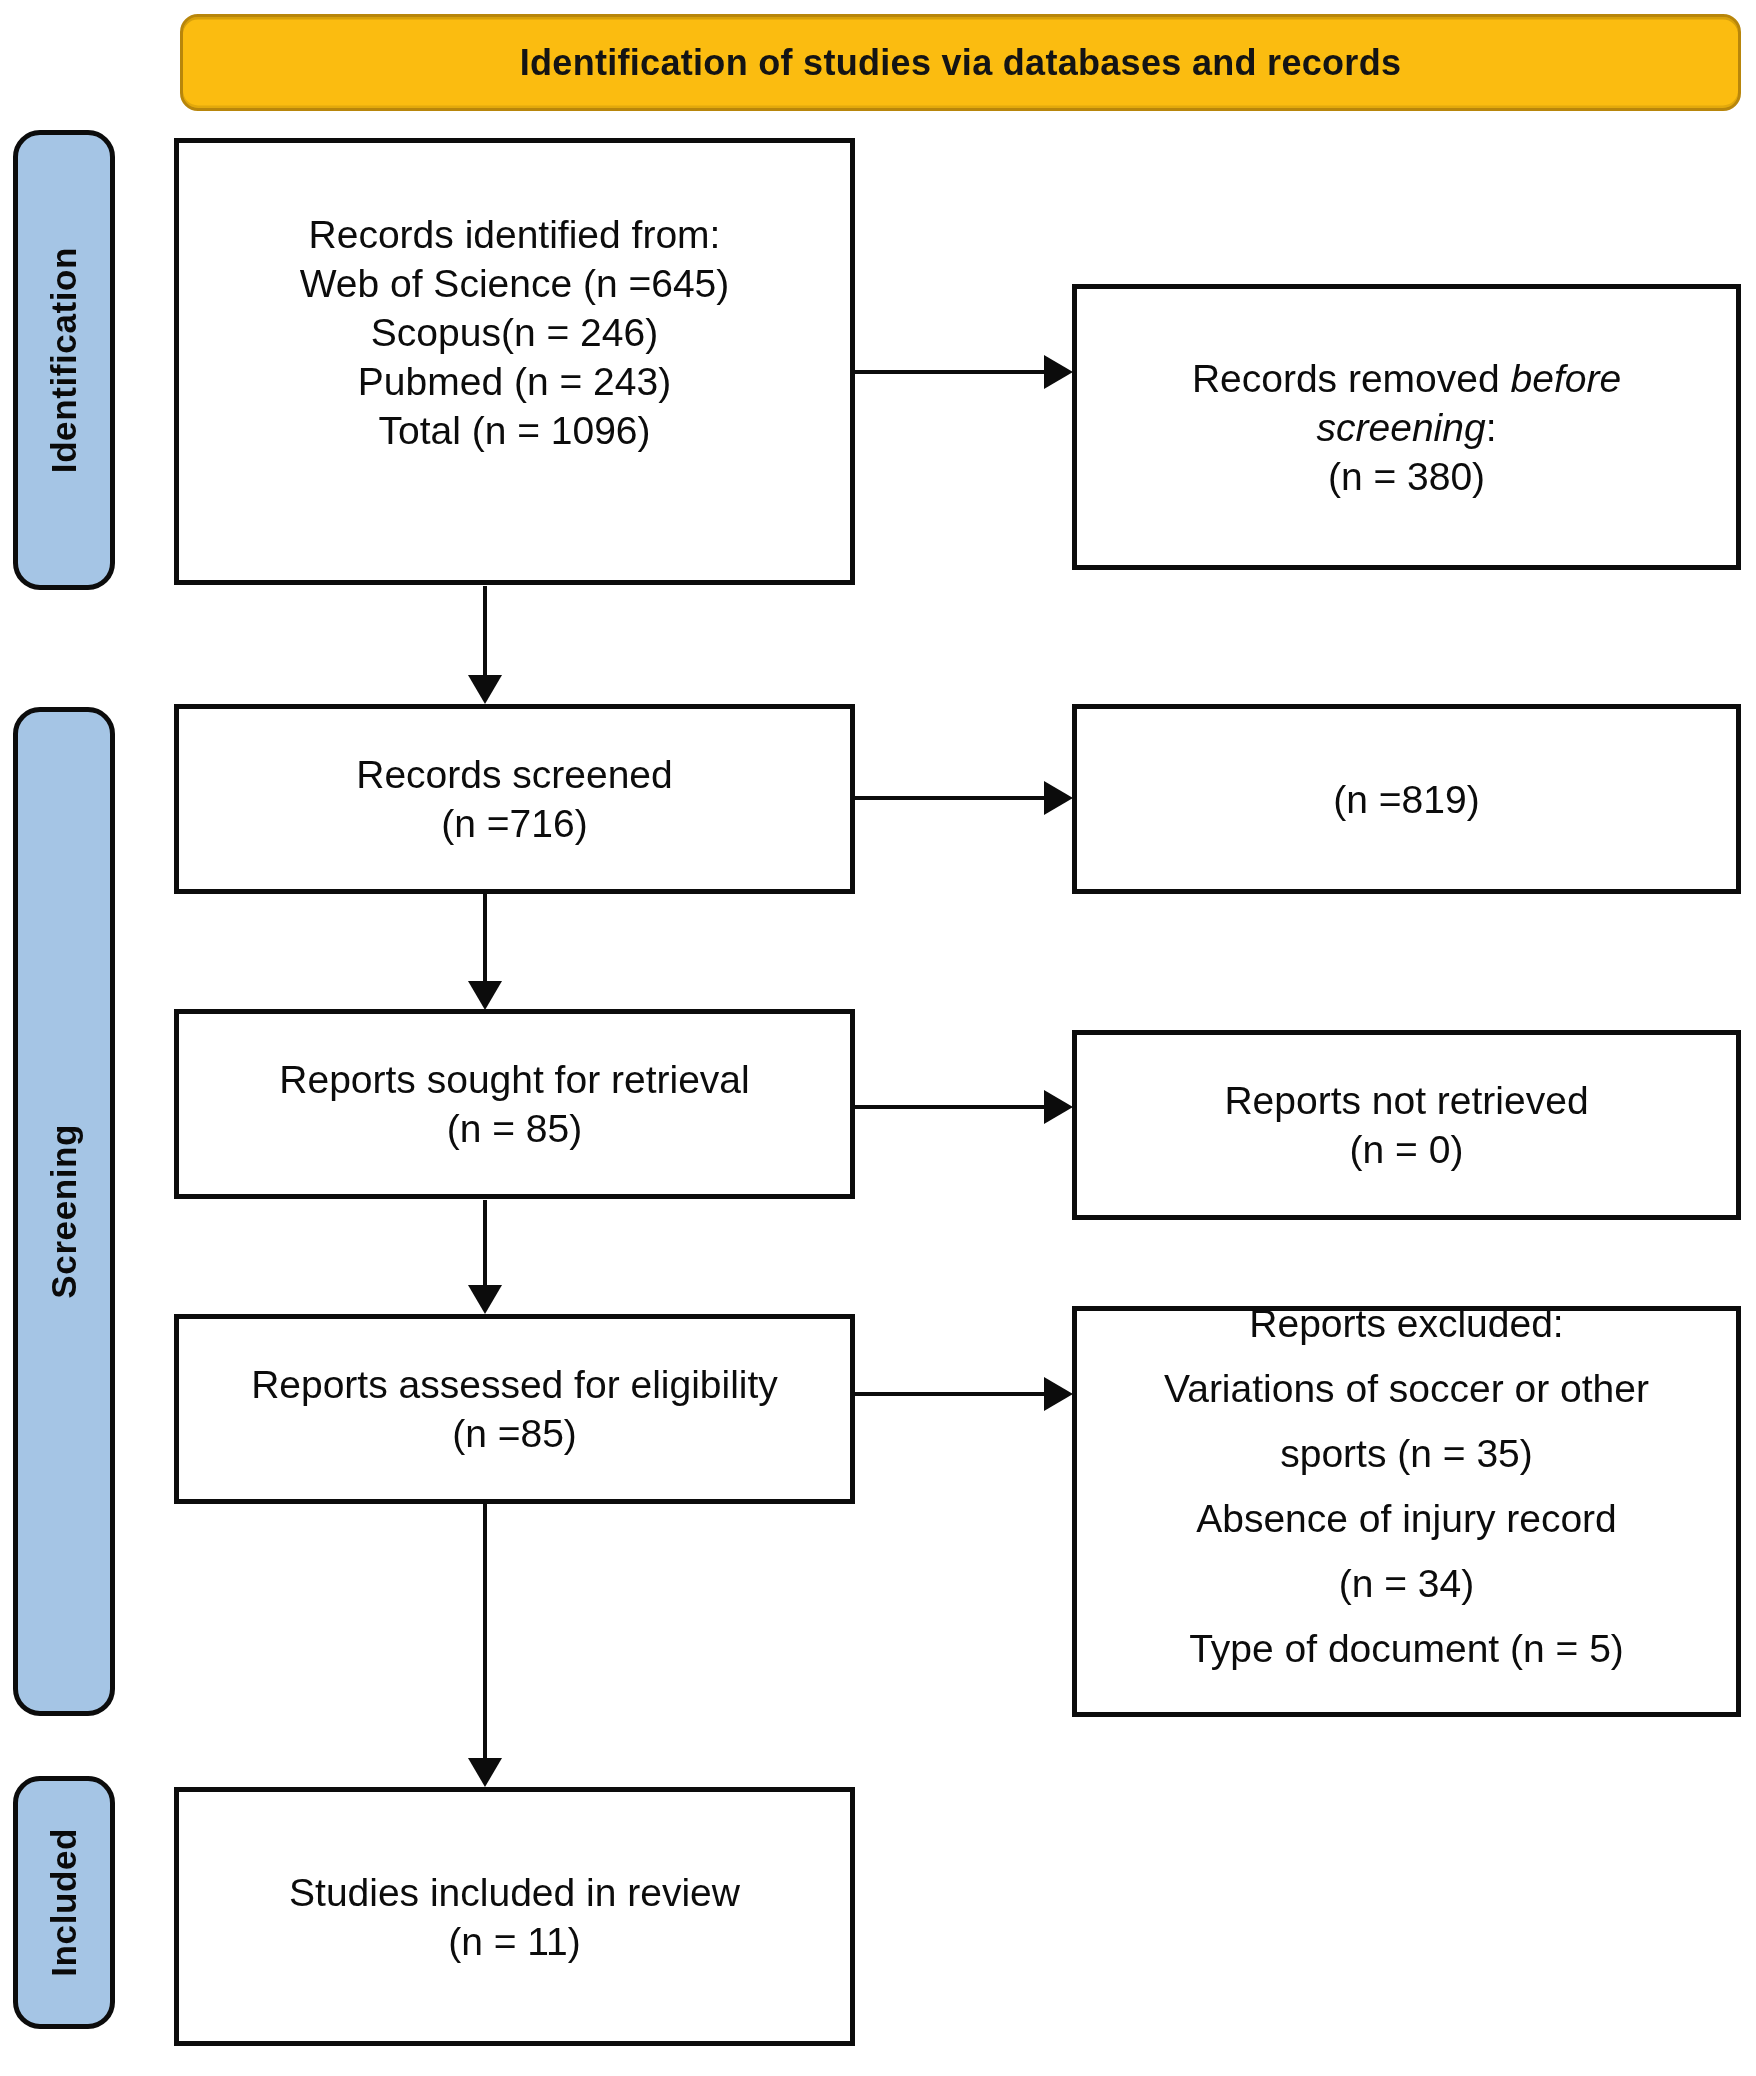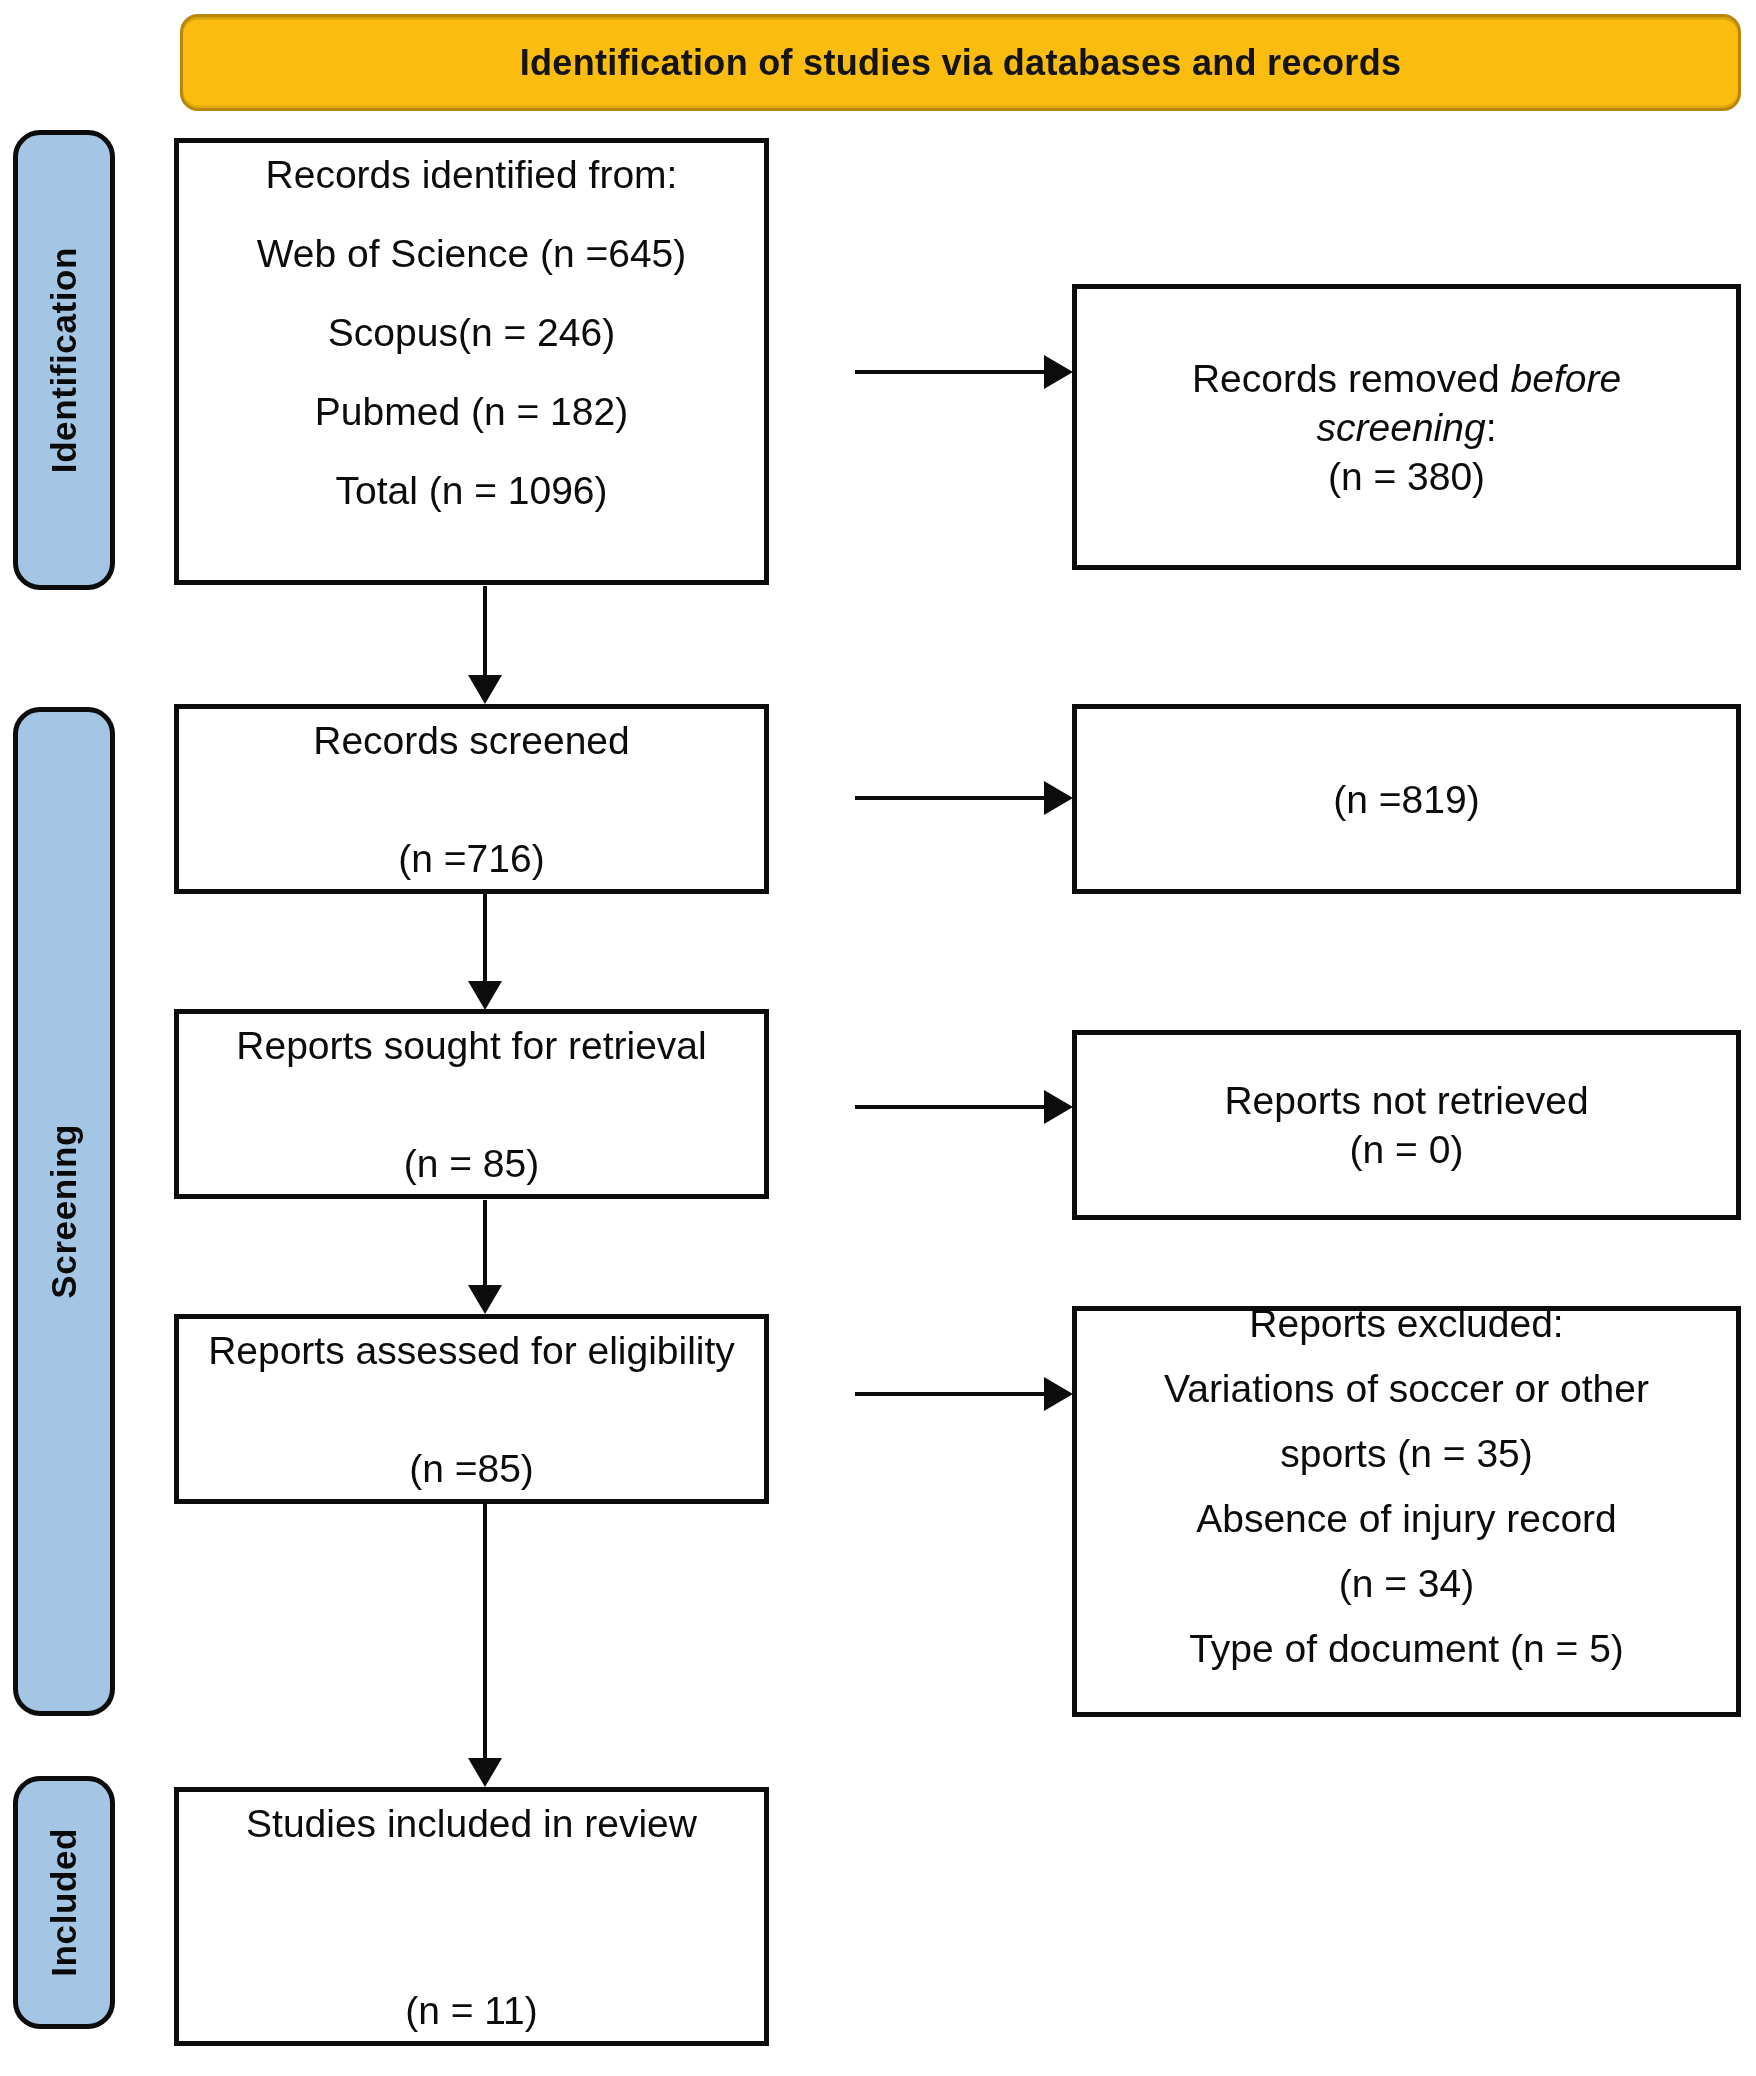--- a/index.html
+++ b/index.html
@@ -52,21 +52,21 @@
   .fbox{
     position:absolute;
     background:#ffffff;
     border:5.2px solid var(--ink);
     display:flex;flex-direction:column;align-items:center;justify-content:center;
     text-align:center;
     font-size:39px;line-height:49px;
     padding:6.5px 17px;
   }
   .fbox .it{font-style:italic;}
-  .col-left{left:174px;width:595px;justify-content:space-between;}
+  .col-left{left:174px;width:681px;}
   .col-right{left:1072px;width:669px;}
   #box-records-identified{top:138px;height:447px;padding-bottom:65px;}
   #box-records-screened{top:704px;height:190px;}
   #box-reports-sought{top:1009px;height:190px;}
   #box-reports-assessed{top:1314px;height:190px;}
   #box-studies-included{top:1787px;height:259px;}
   #box-records-removed{top:284px;height:286px;}
   #box-records-excluded{top:704px;height:190px;}
   #box-reports-not-retrieved{top:1030px;height:190px;}
   #box-reports-excluded{top:1306px;height:411px;padding-bottom:58px;gap:16px;}
@@ -106,21 +106,21 @@
     <span class="vtext">Screening</span>
   </div>
   <div class="stage" id="stage-included">
     <span class="vtext">Included</span>
   </div>
 
   <div class="fbox col-left" id="box-records-identified">
       <div><span>Records identified from:</span></div>
       <div><span>Web of Science (n =645)</span></div>
       <div><span>Scopus(n = 246)</span></div>
-      <div><span>Pubmed (n = 182)</span></div>
+      <div><span>Pubmed (n = 243)</span></div>
       <div><span>Total (n = 1096)</span></div>
     </div>
   <div class="fbox col-left" id="box-records-screened">
       <div><span>Records screened</span></div>
       <div><span>(n =716)</span></div>
     </div>
   <div class="fbox col-left" id="box-reports-sought">
       <div><span>Reports sought for retrieval</span></div>
       <div><span>(n = 85)</span></div>
     </div>

